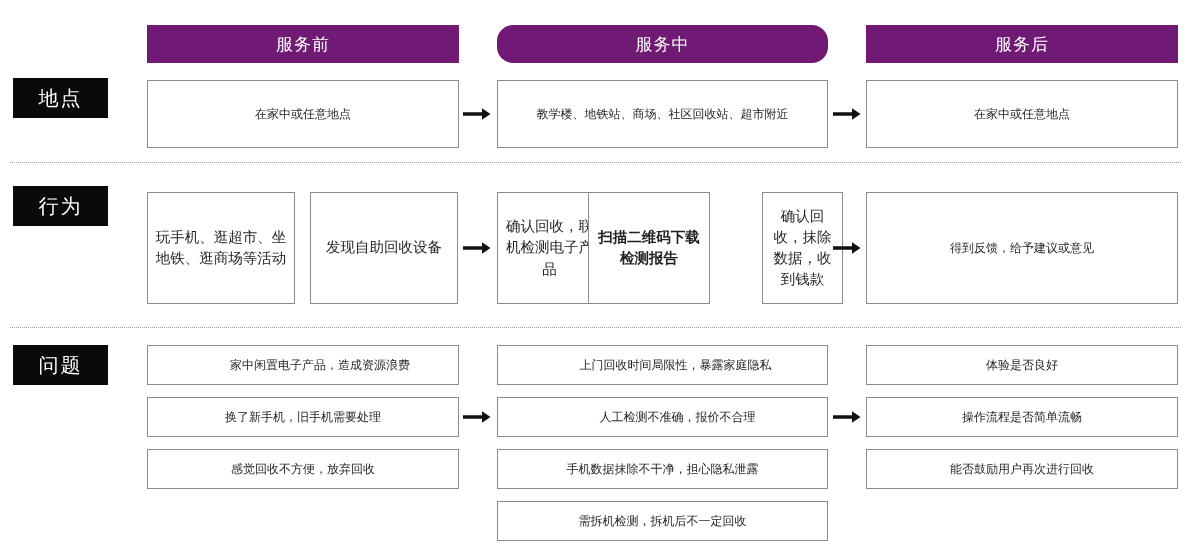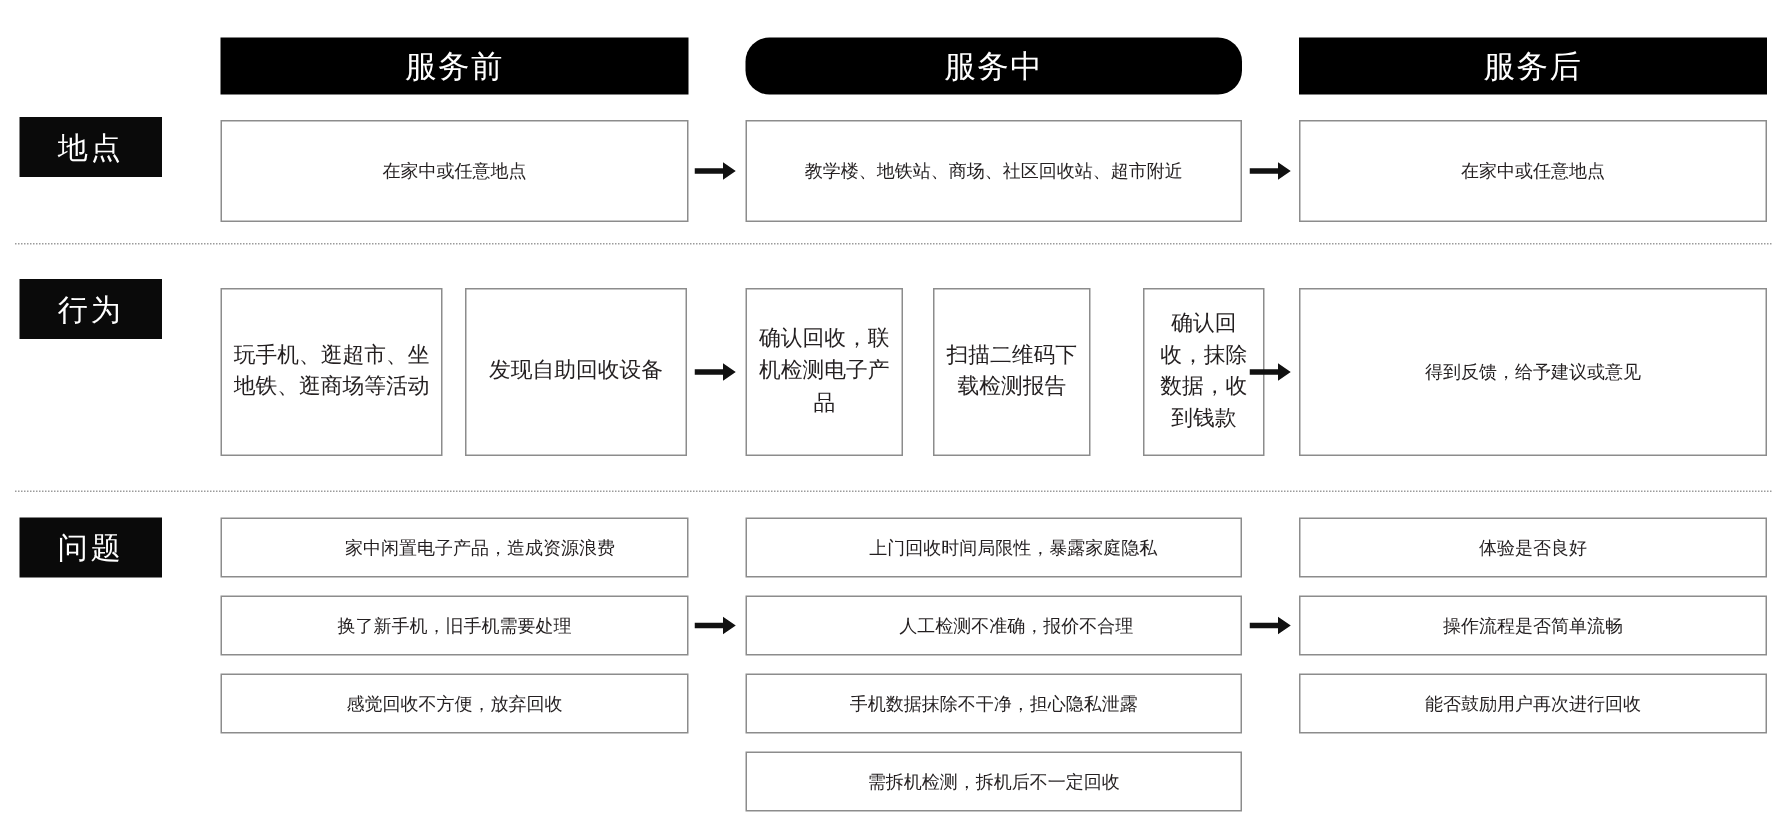--- a/index.html
+++ b/index.html
@@ -10,24 +10,24 @@
     color:#231f20;
     overflow:hidden;
     position:relative;
   }
   #stage{position:absolute;left:0;top:0;width:1191px;height:545px;}
 
   
   .phase-header{
     position:absolute;
     height:38px;
-    background:#000000;
+    background:#701a75;
     color:#ffffff;
     display:flex;align-items:center;justify-content:center;
-    font-size:21px;
+    font-size:17px;
     letter-spacing:1px;
     box-sizing:border-box;
   }
 
   
   .row-label{
     position:absolute;
     left:13px;
     width:95px;height:40px;
     background:#0a0a0a;
@@ -106,21 +106,21 @@
   <div class="cell narrow" style="left:147px;top:192px;width:148px;height:112px;">玩手机、逛超市、坐地铁、逛商场等活动</div>
   <div class="cell narrow" style="left:310px;top:192px;width:148px;height:112px;">发现自助回收设备</div>
 
   <div class="arrow" style="left:463px;top:241px;width:28px;">
     <svg width="28" height="14" viewBox="0 0 28 14" aria-hidden="true">
       <path d="M0 5.2 H19 V1.2 L27.5 7 L19 12.8 V8.8 H0 Z" fill="#111111"></path>
     </svg>
   </div>
 
   <div class="cell narrow" style="left:497px;top:192px;width:105px;height:112px;">确认回收，联机检测电子产品</div>
-  <div class="cell narrow" style="left:622px;top:192px;width:105px;height:112px;">扫描二维码下载检测报告</div>
+  <div class="cell narrow" style="left:588px;top:192px;width:122px;height:112px;font-weight:bold;">扫描二维码下载检测报告</div>
   <div class="cell narrow" style="left:723px;top:192px;width:81px;height:112px;margin-left:39px;">确认回收，抹除数据，收到钱款</div>
 
   <div class="arrow" style="left:833px;top:241px;width:28px;">
     <svg width="28" height="14" viewBox="0 0 28 14" aria-hidden="true">
       <path d="M0 5.2 H19 V1.2 L27.5 7 L19 12.8 V8.8 H0 Z" fill="#111111"></path>
     </svg>
   </div>
 
   <div class="cell" style="left:866px;top:192px;width:312px;height:112px;">得到反馈，给予建议或意见</div>
 

